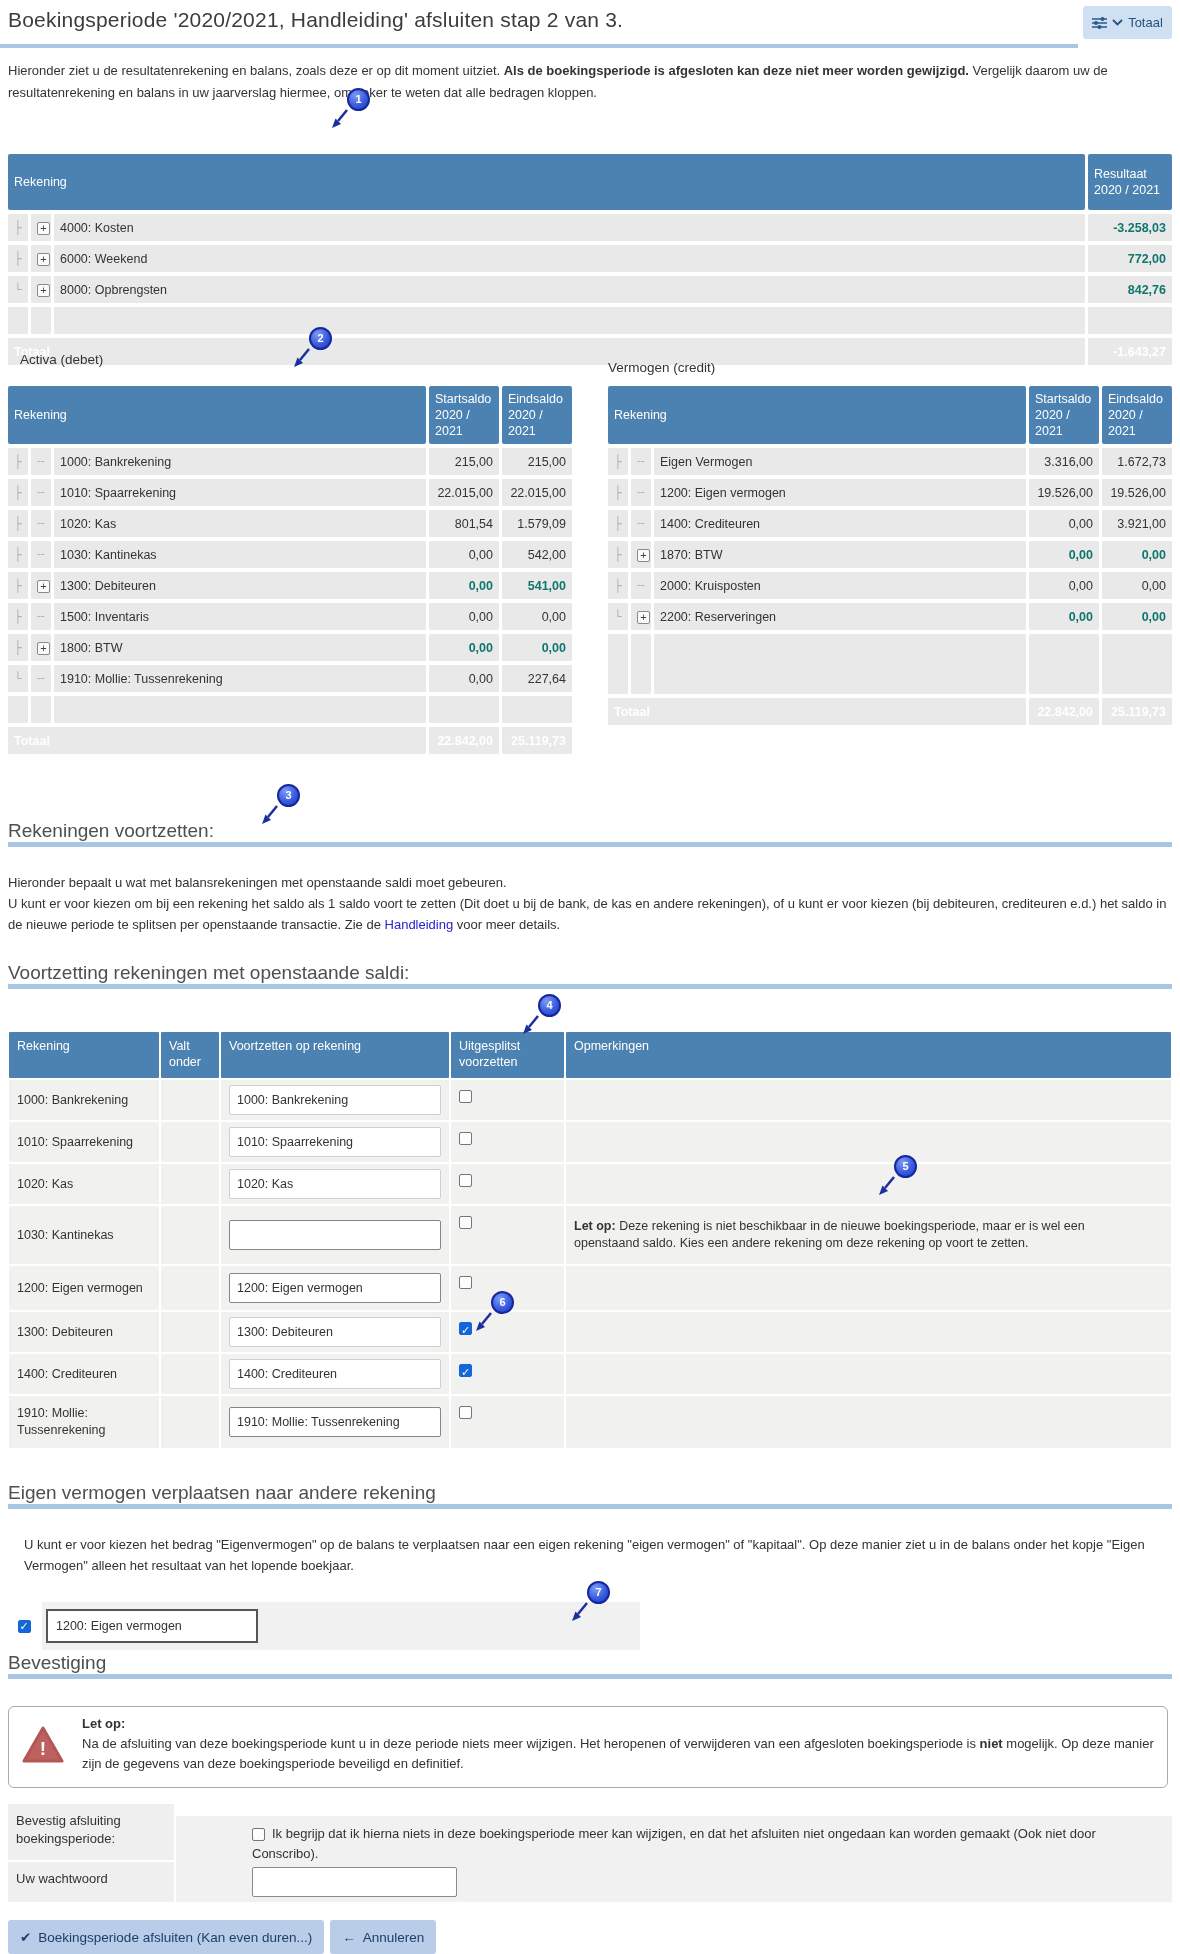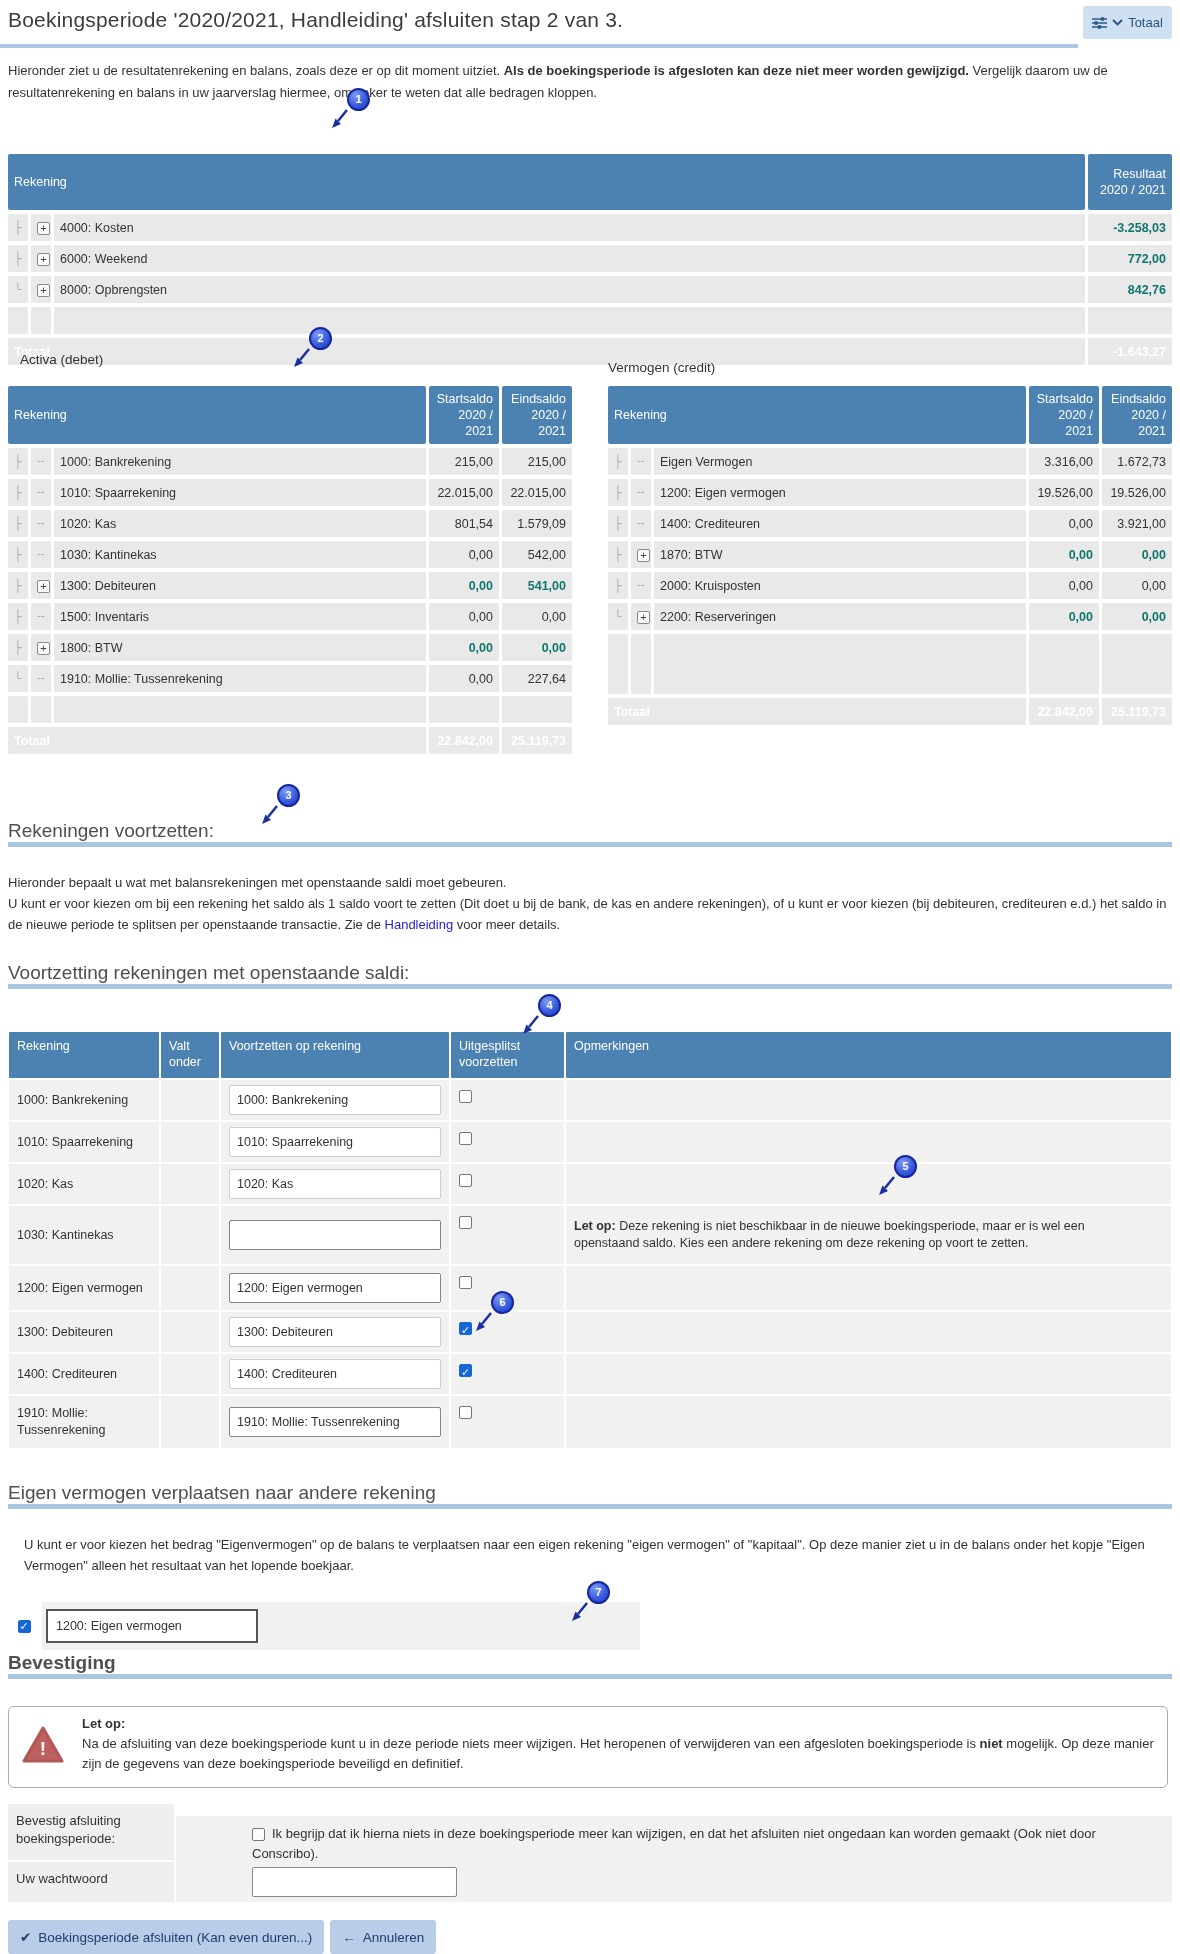--- a/index.html
+++ b/index.html
@@ -45,21 +45,21 @@
     border:1px solid #8a8a8a; background:#fafafa; color:#444; text-align:center;
     border-radius:2px; font-family:"Liberation Sans",sans-serif; cursor:pointer;
   }
   td.amt { text-align:right; padding-right:8px; }
   td.bold { font-weight:bold; color:#0f766e; }
   td.total-td { background:#3b76ab; color:#fff; font-weight:bold; border-radius:2px; padding:4px 8px; height:26px; }
   td.filler { padding:0; }
   td.filler-light { background:#f6f6f6; padding:0; }
   th.name-h1 { text-align:left; padding-left:95px; }
   th.name-h2 { text-align:left; padding-left:55px; }
-  th.amt-h { text-align:right; line-height:16px; padding:4px 2px; }
+  th.amt-h { text-align:left; line-height:16px; padding:4px 2px; }
 
   .sub-label { font-size:13.5px; color:#333; }
 
   
   .sec-head {
     left:8px; width:1164px; font-size:19px; font-weight:400; color:#4f4f4f;
     padding-bottom:0; border-bottom:5px solid #a9c7e3;
   }
   .sec-head::after{ content:""; display:block; }
   .para { left:8px; width:1164px; line-height:21px; }
@@ -423,21 +423,21 @@
 
 <div class="abs ev-row">
   <div class="ev-cbcell">
       <span class="cb checked"></span>
     </div>
   <div class="ev-inputcell">
       <input class="ev-input" value="1200: Eigen vermogen" style="">
     </div>
 </div>
 
-<div class="abs sec-head" style="top:1652px;font-weight:bold;">Bevestiging</div>
+<div class="abs sec-head" style="top:1652px;">Bevestiging</div>
 
 <div class="abs warn-box"></div>
 <div class="abs warn-icon">
   <svg width="42" height="38" viewBox="0 0 42 38">
       <path d="M21 2 L40 35 H2 Z" fill="#bf6060" stroke="#b25656" stroke-width="3" stroke-linejoin="round"></path>
       <text x="21" y="29" text-anchor="middle" font-size="19" font-weight="bold" fill="#fff" font-family="Liberation Sans, sans-serif">!</text>
     </svg>
 </div>
 <div class="abs warn-text">
   <b>Let op:</b><br>

